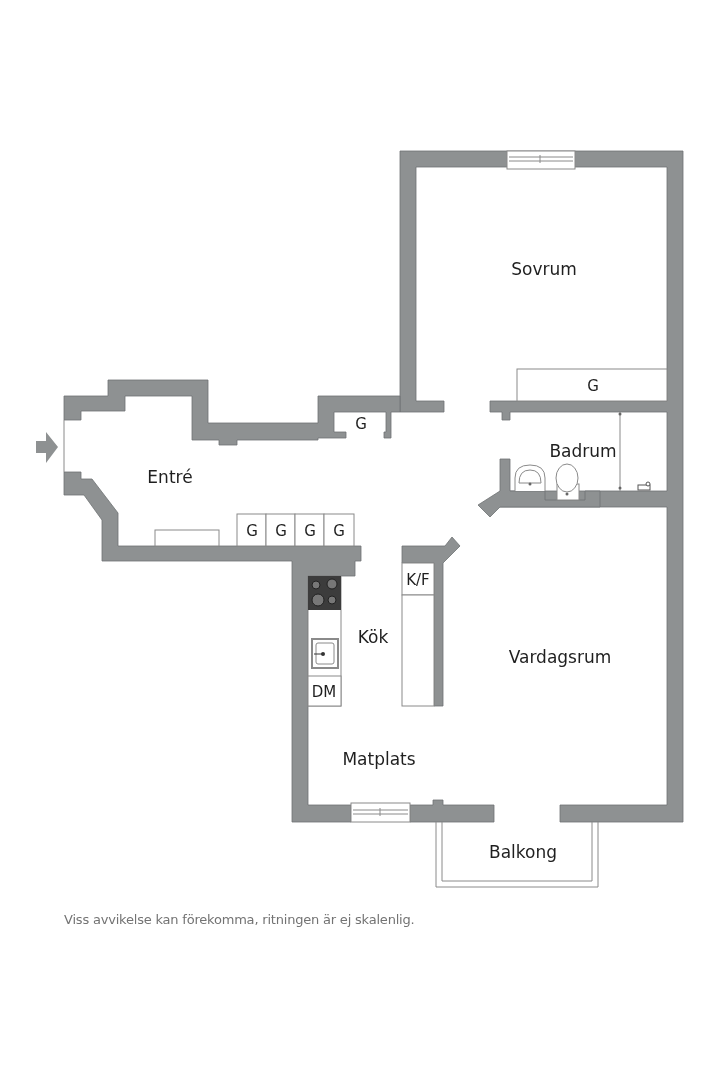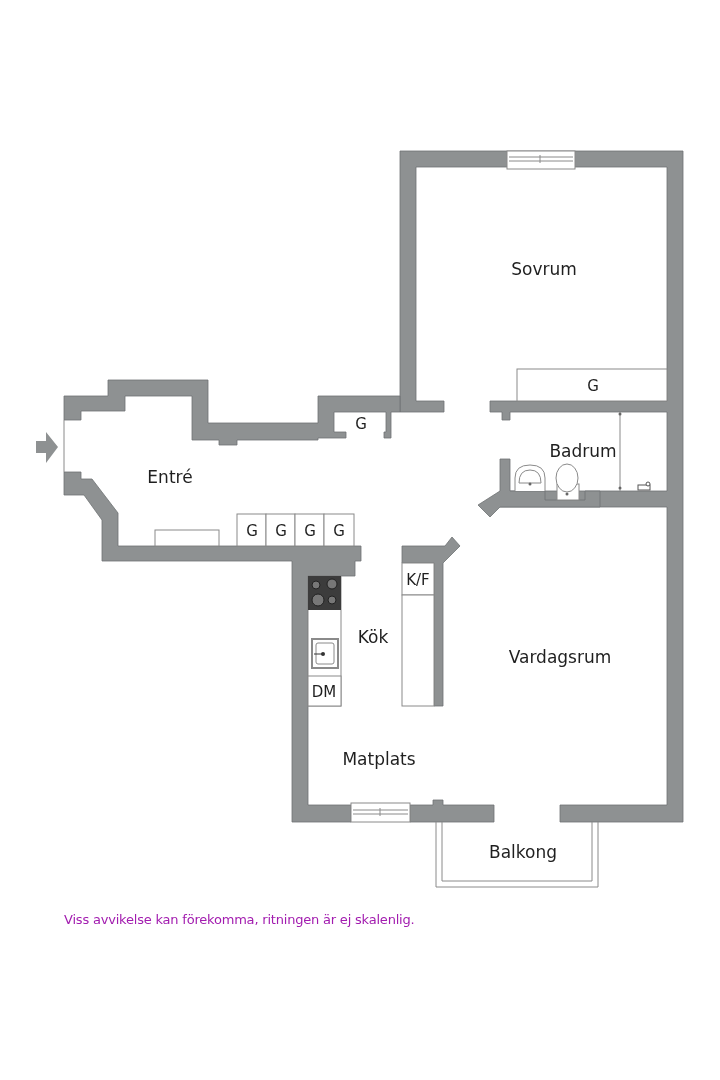--- a/index.html
+++ b/index.html
@@ -8,21 +8,21 @@
     #plan { position: absolute; left: 0; top: 0; width: 720px; height: 1080px; }
     .wall { fill: #8e9192; stroke: #6f7273; stroke-width: 0.8; }
     .fixture { fill: #ffffff; stroke: #8a8a8a; stroke-width: 1; }
     .thin { fill: none; stroke: #8a8a8a; stroke-width: 1; }
     .room-label { font-family: "DejaVu Sans", "Liberation Sans", sans-serif;
                   font-size: 17px; fill: #1f1f1f; }
     .fix-label { font-family: "DejaVu Sans", "Liberation Sans", sans-serif;
                  font-size: 15px; fill: #1f1f1f; }
     .disclaimer { position: absolute; left: 64px; top: 912px;
                   font-family: "DejaVu Sans", "Liberation Sans", sans-serif;
-                  font-size: 13px; color: #a21caf; letter-spacing: -0.2px; }
+                  font-size: 13px; color: #737373; letter-spacing: -0.2px; }
   </style>
 </head>
 <body>
 
 <svg id="plan" viewBox="0 0 720 1080" xmlns="http://www.w3.org/2000/svg">
 
   <g>
 
     <path class="wall" d="M400,151 L683,151 L683,822 L560,822 L560,805 L667,805 L667,507 L500,507 L500,491 L667,491 L667,412 L510,412 L510,420 L502,420 L502,412 L490,412 L490,401 L667,401 L667,167 L416,167 L416,401 L444,401 L444,412 L400,412 Z"></path>
 

